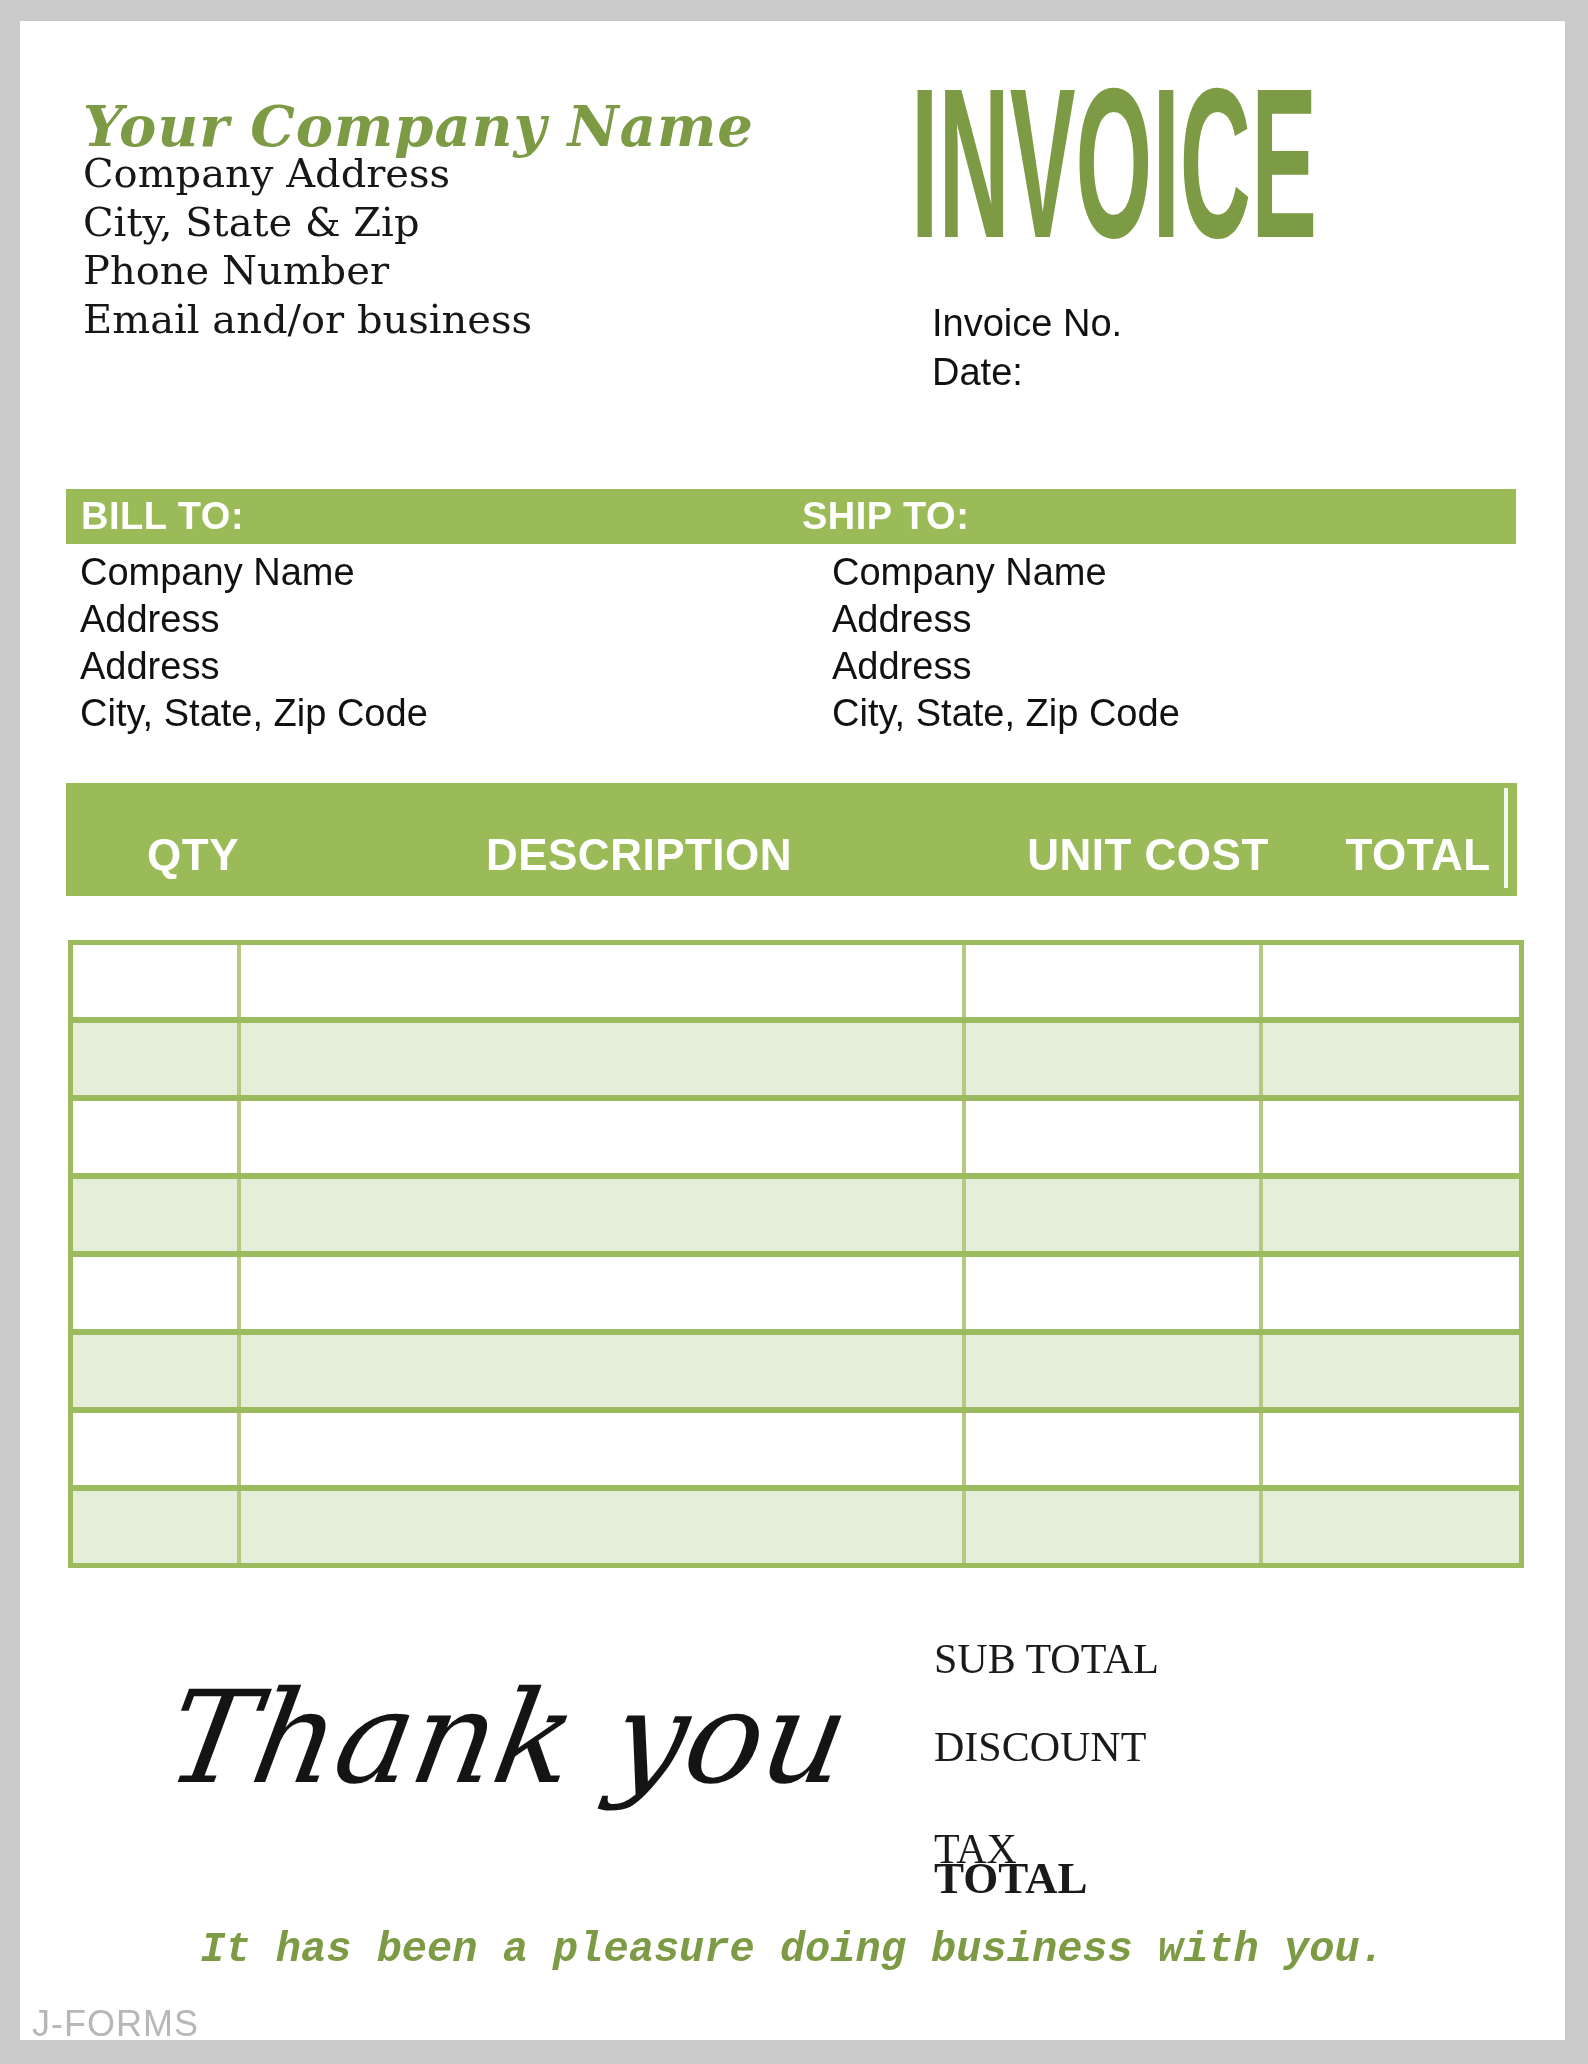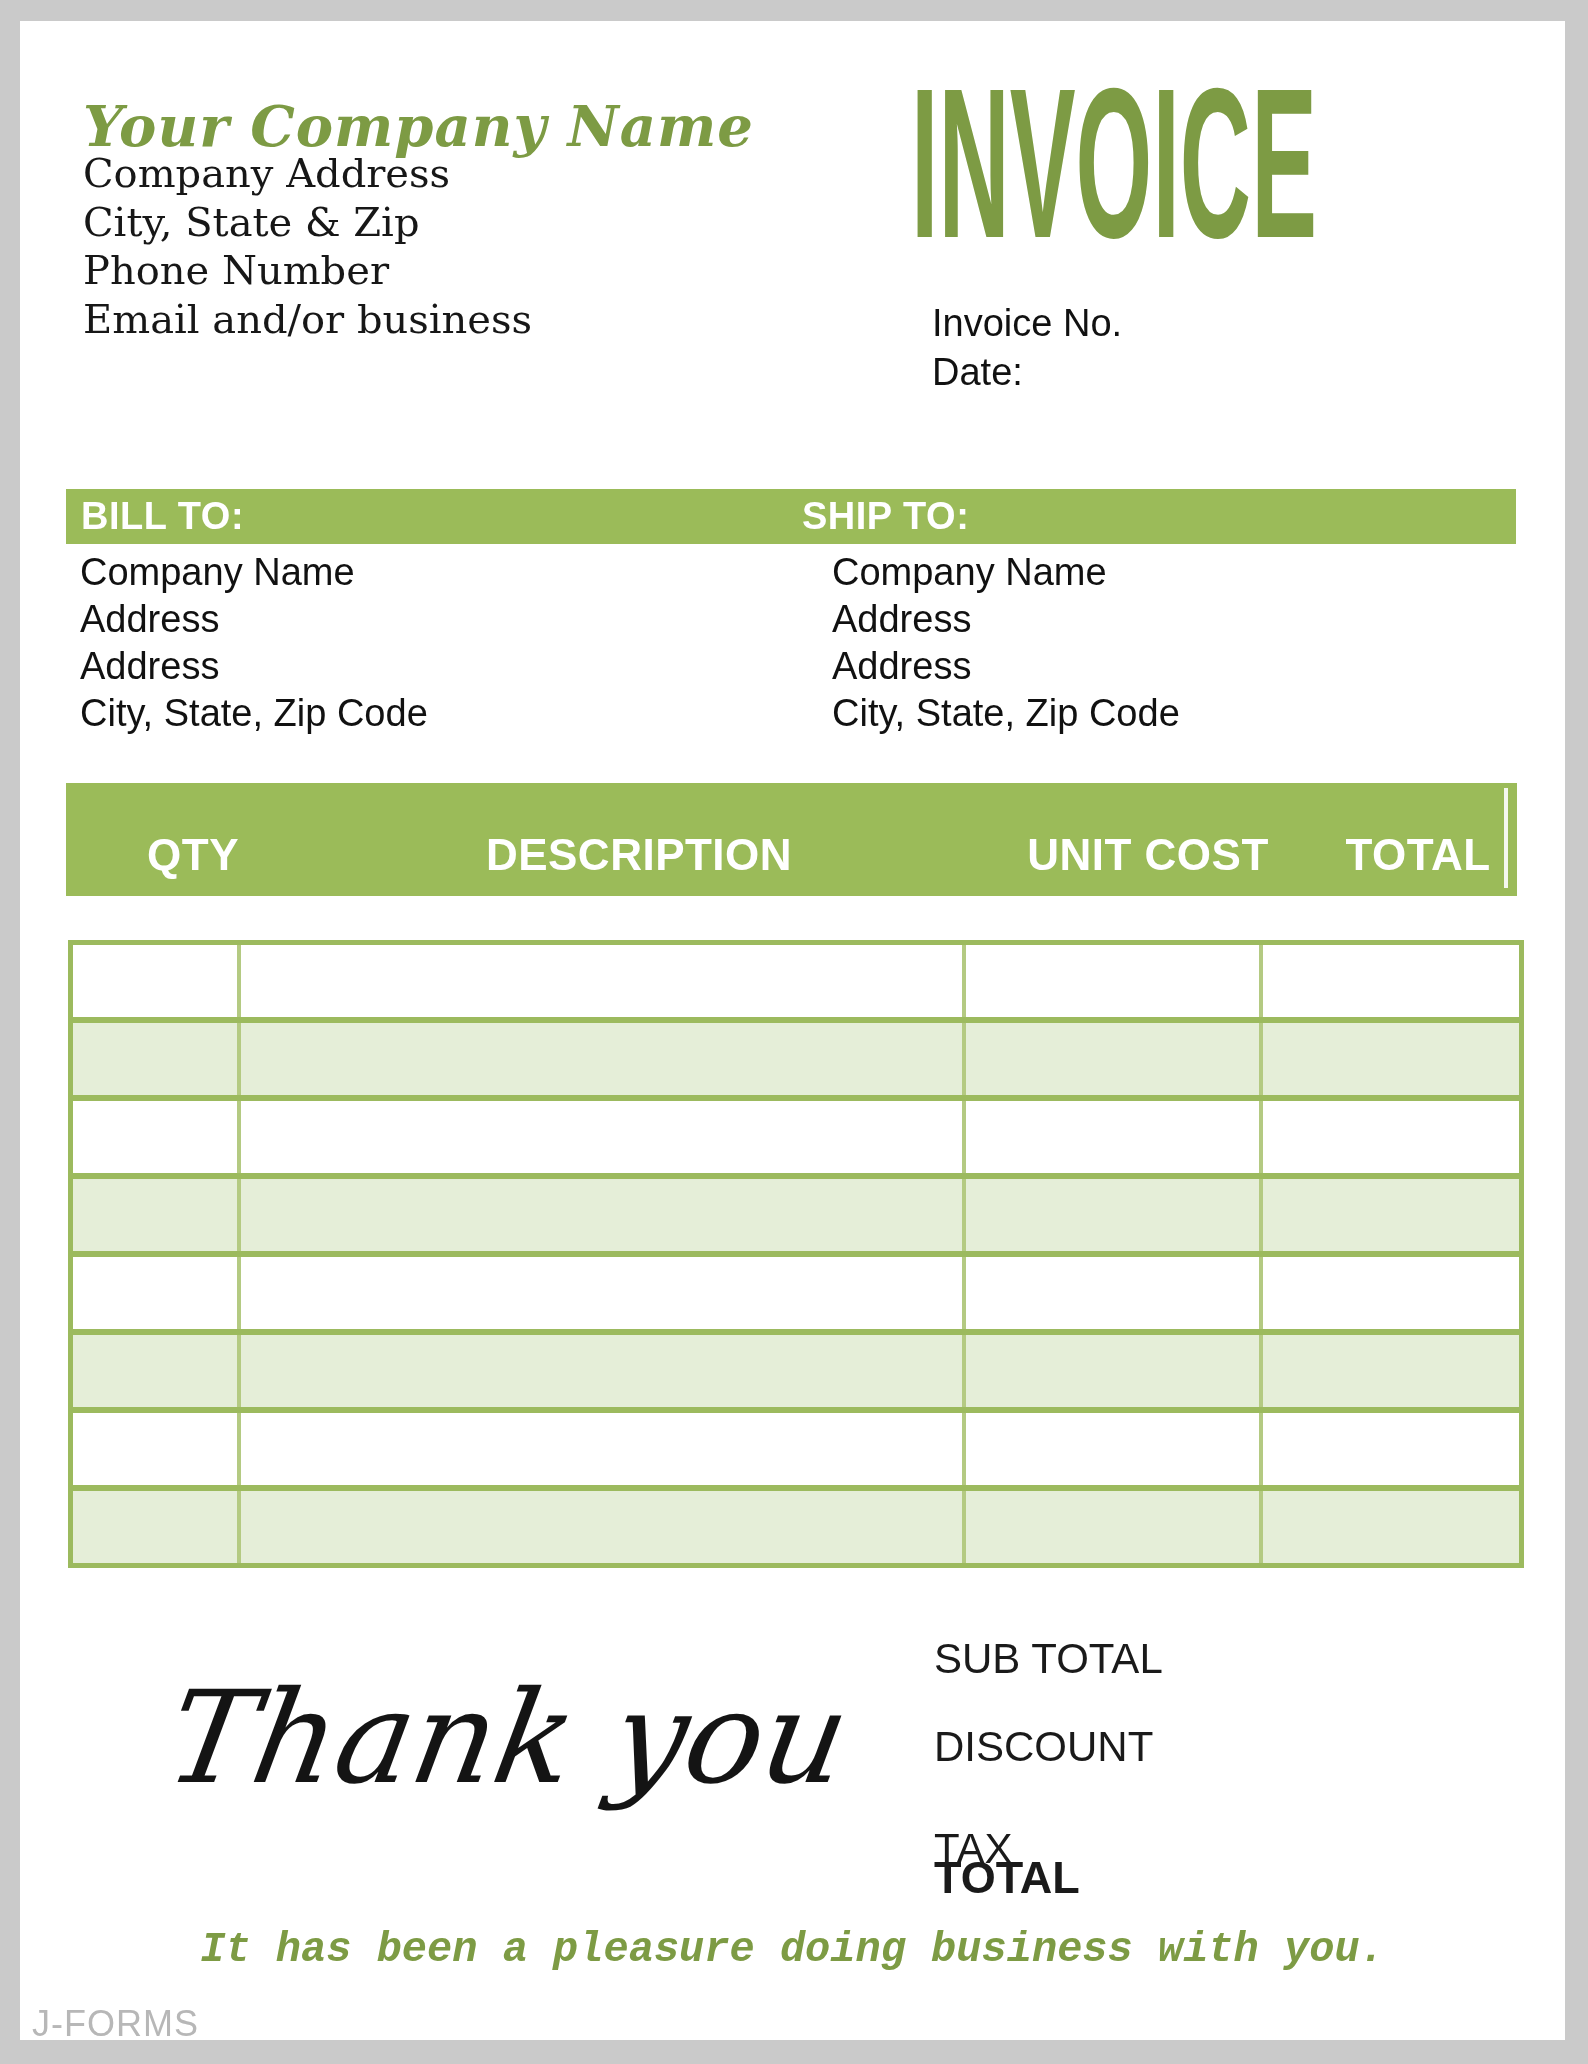--- a/index.html
+++ b/index.html
@@ -105,21 +105,21 @@
     height: 72px;
   }
   .item-row + .item-row { border-top: 6px solid #9cba5e; }
   .item-cell { box-sizing: border-box; }
   .item-cell + .item-cell { border-left: 4px solid #b4ca82; }
   .item-row.alt .item-cell { background: #e5eed8; }
 
   
   .total-line {
     left: 914px;
-    font-family: Liberation Sans, sans-serif;
+    font-family: Liberation Serif, serif;
     font-size: 42px; color: #1a1a1a;
     white-space: nowrap;
   }
   .total-sub  { top: 1614px; }
   .total-disc { top: 1702px; }
   .total-tax  { top: 1804px; }
   .total-grand { top: 1831px; font-weight: bold; font-size: 45px; }
 
   
   .thank-you {

